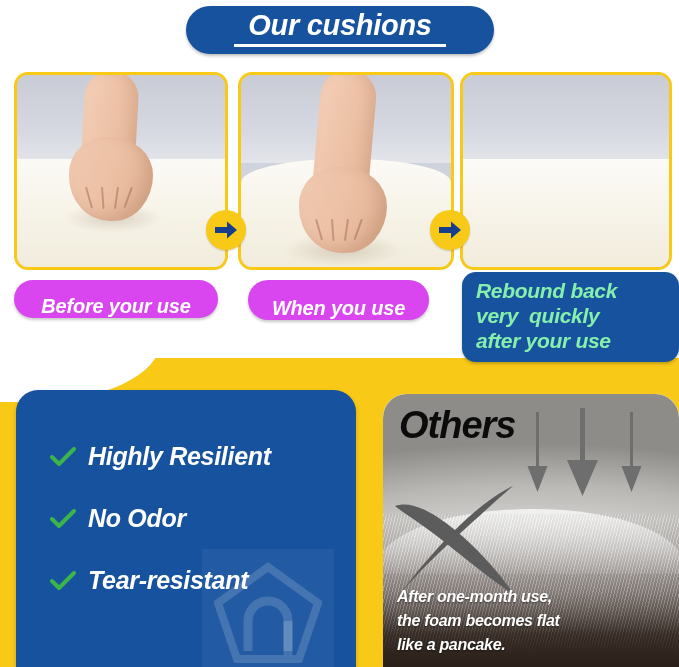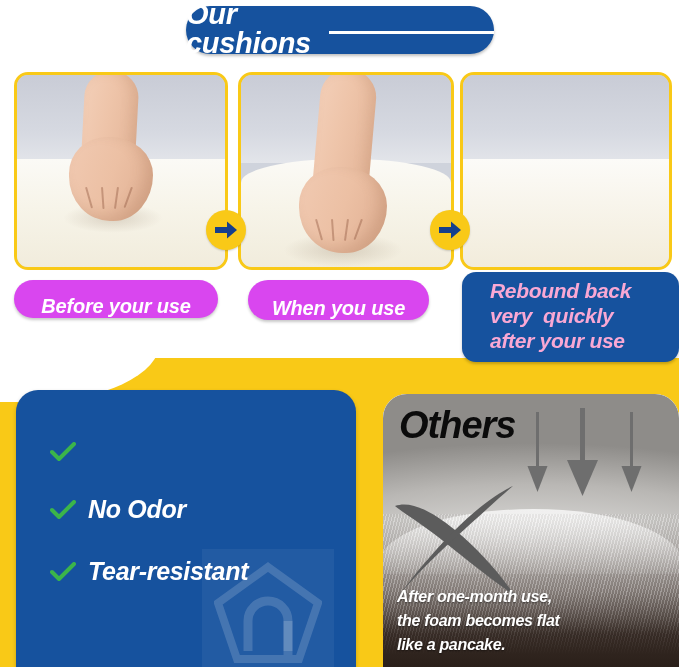--- a/index.html
+++ b/index.html
@@ -8,21 +8,21 @@
     background:#ffffff;
     font-family:"Liberation Sans","DejaVu Sans",sans-serif;
     overflow:hidden;
   }
   .page{position:relative;width:679px;height:667px;background:#fff;overflow:hidden;}
 
   
   .title-pill{
     position:absolute;left:186px;top:6px;width:308px;height:48px;
     background:#16529E;border-radius:24px;
-    display:flex;align-items:center;justify-content:center;
+    display:flex;flex-direction:column;align-items:center;justify-content:center;
     box-shadow:0 2px 3px rgba(0,0,0,.25);
   }
   .title-text{
     color:#ffffff;font-size:29px;font-weight:bold;font-style:italic;
     letter-spacing:-.3px;line-height:1;margin-top:-2px;
   }
   .title-rule{width:212px;height:3px;background:#ffffff;margin-top:4px;}
 
   
   .panels{position:absolute;left:0;top:72px;width:679px;height:192px;}
@@ -104,22 +104,22 @@
   }
   .pill.c1{left:14px;top:280px;width:204px;height:38px;}
   .pill.c2{left:248px;top:280px;width:181px;height:40px;}
 
   .rebound-box{
     position:absolute;left:462px;top:272px;width:217px;height:90px;
     background:#16529E;border-radius:14px;padding:6px 0 0 14px;
     box-sizing:border-box;box-shadow:0 2px 3px rgba(0,0,0,.22);z-index:6;
   }
   .rebound-box div{
-    color:#f9a8d4;font-size:21px;font-weight:bold;font-style:italic;
-    line-height:25px;letter-spacing:-.3px;white-space:pre;margin-left:14px;
+    color:#86efac;font-size:21px;font-weight:bold;font-style:italic;
+    line-height:25px;letter-spacing:-.3px;white-space:pre;
   }
 
   
   .yellow-band{
     position:absolute;left:0;top:358px;width:679px;height:309px;background:#F9C917;
   }
   .yellow-curve{
     position:absolute;left:0;top:330px;width:160px;height:72px;background:#ffffff;
     border-bottom-right-radius:130px 60px;
   }
@@ -271,20 +271,21 @@
       </svg>
     </div>
 
     <div class="feature-list">
       <div class="feature">
         <span class="check">
           <svg width="26" height="20" viewBox="0 0 26 20" aria-hidden="true">
             <path d="M2 10 L9 17 L24 2" fill="none" stroke="#3BB54A" stroke-width="4" stroke-linecap="round" stroke-linejoin="round"></path>
           </svg>
         </span>
+        <span class="feature-label">Highly Resilient</span>
       </div>
 
       <div class="feature">
         <span class="check">
           <svg width="26" height="20" viewBox="0 0 26 20" aria-hidden="true">
             <path d="M2 10 L9 17 L24 2" fill="none" stroke="#3BB54A" stroke-width="4" stroke-linecap="round" stroke-linejoin="round"></path>
           </svg>
         </span>
         <span class="feature-label">No Odor</span>
       </div>

